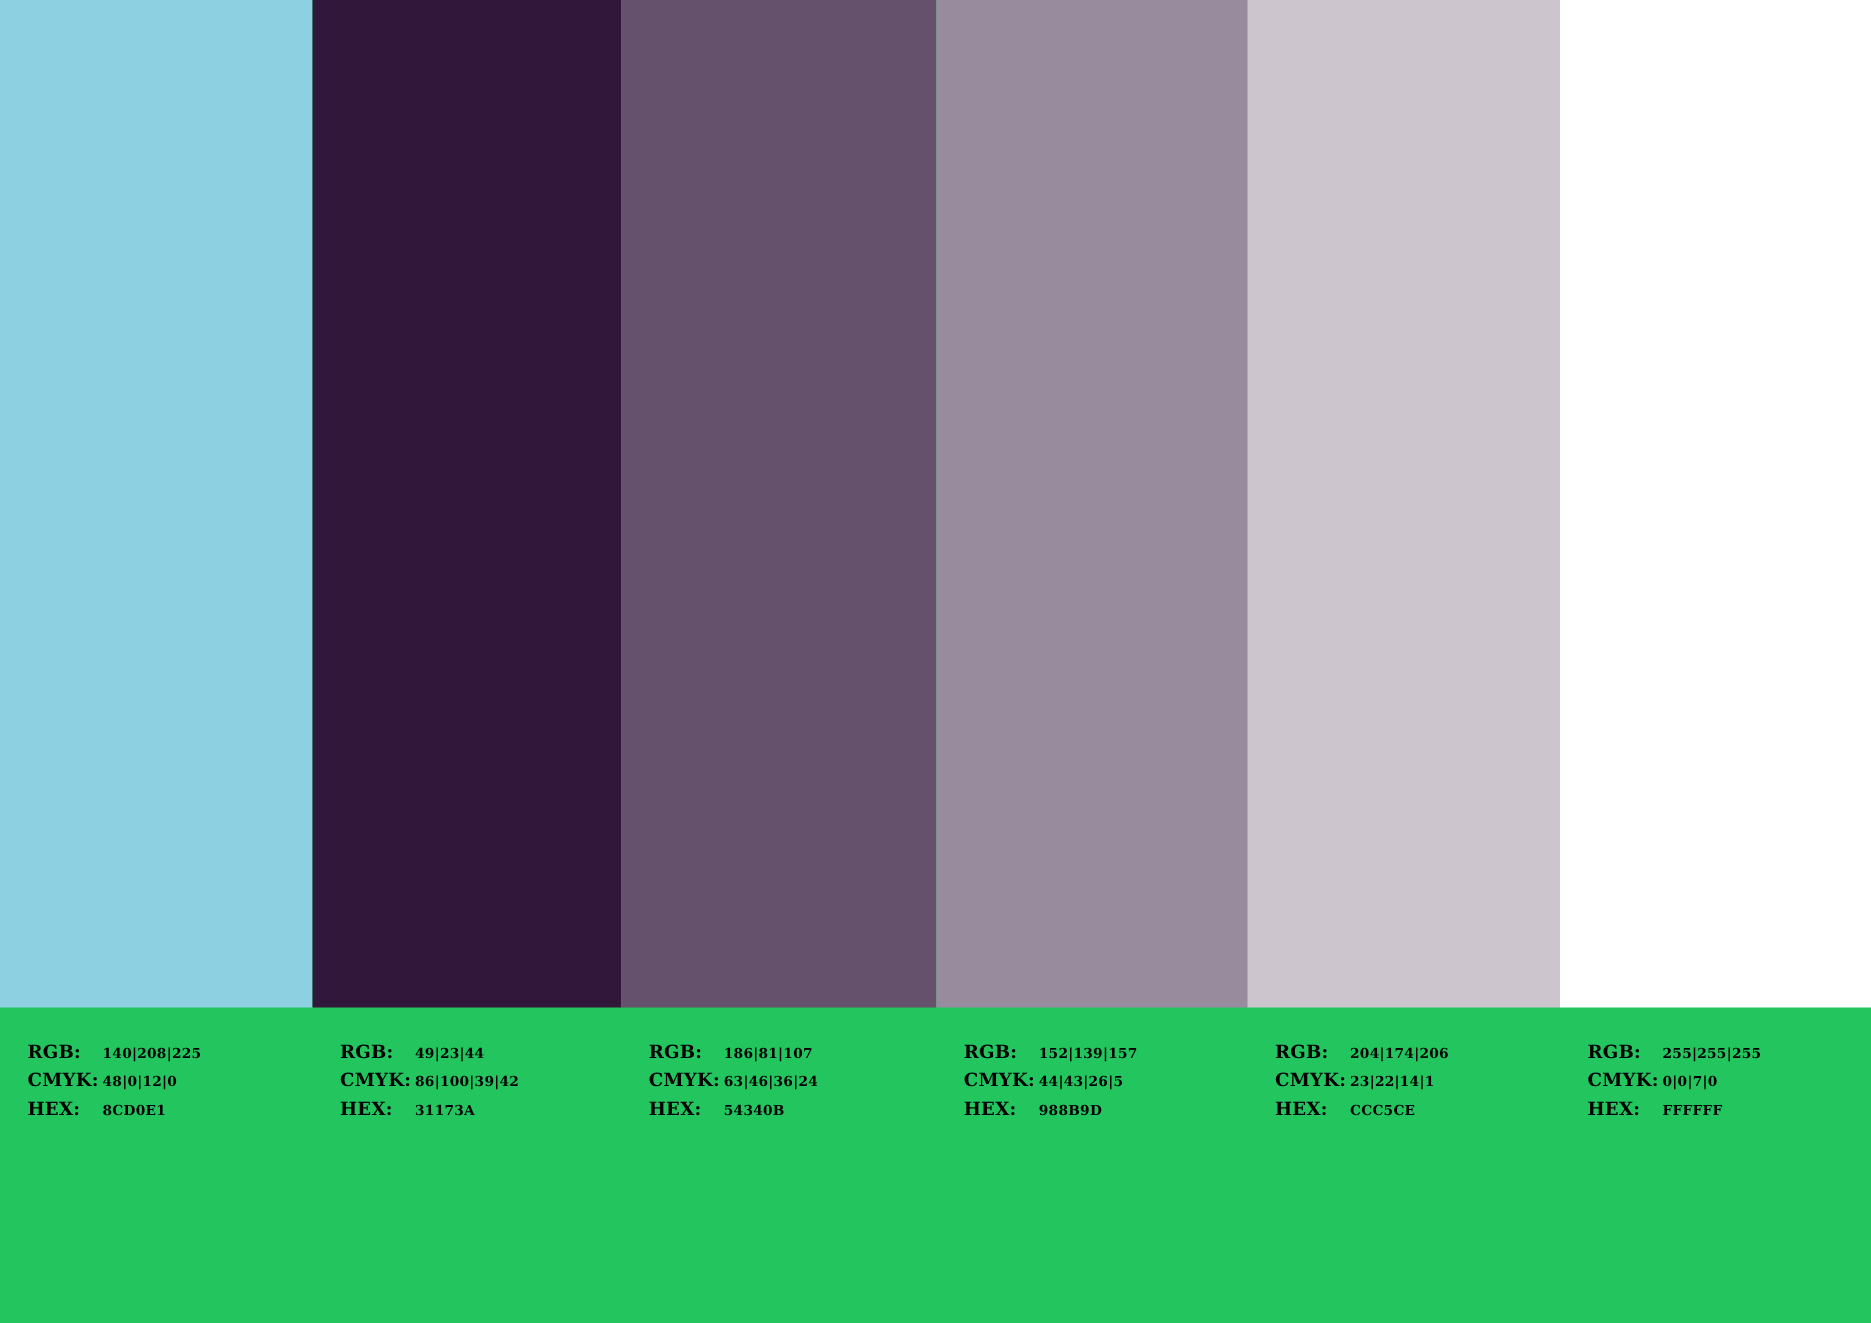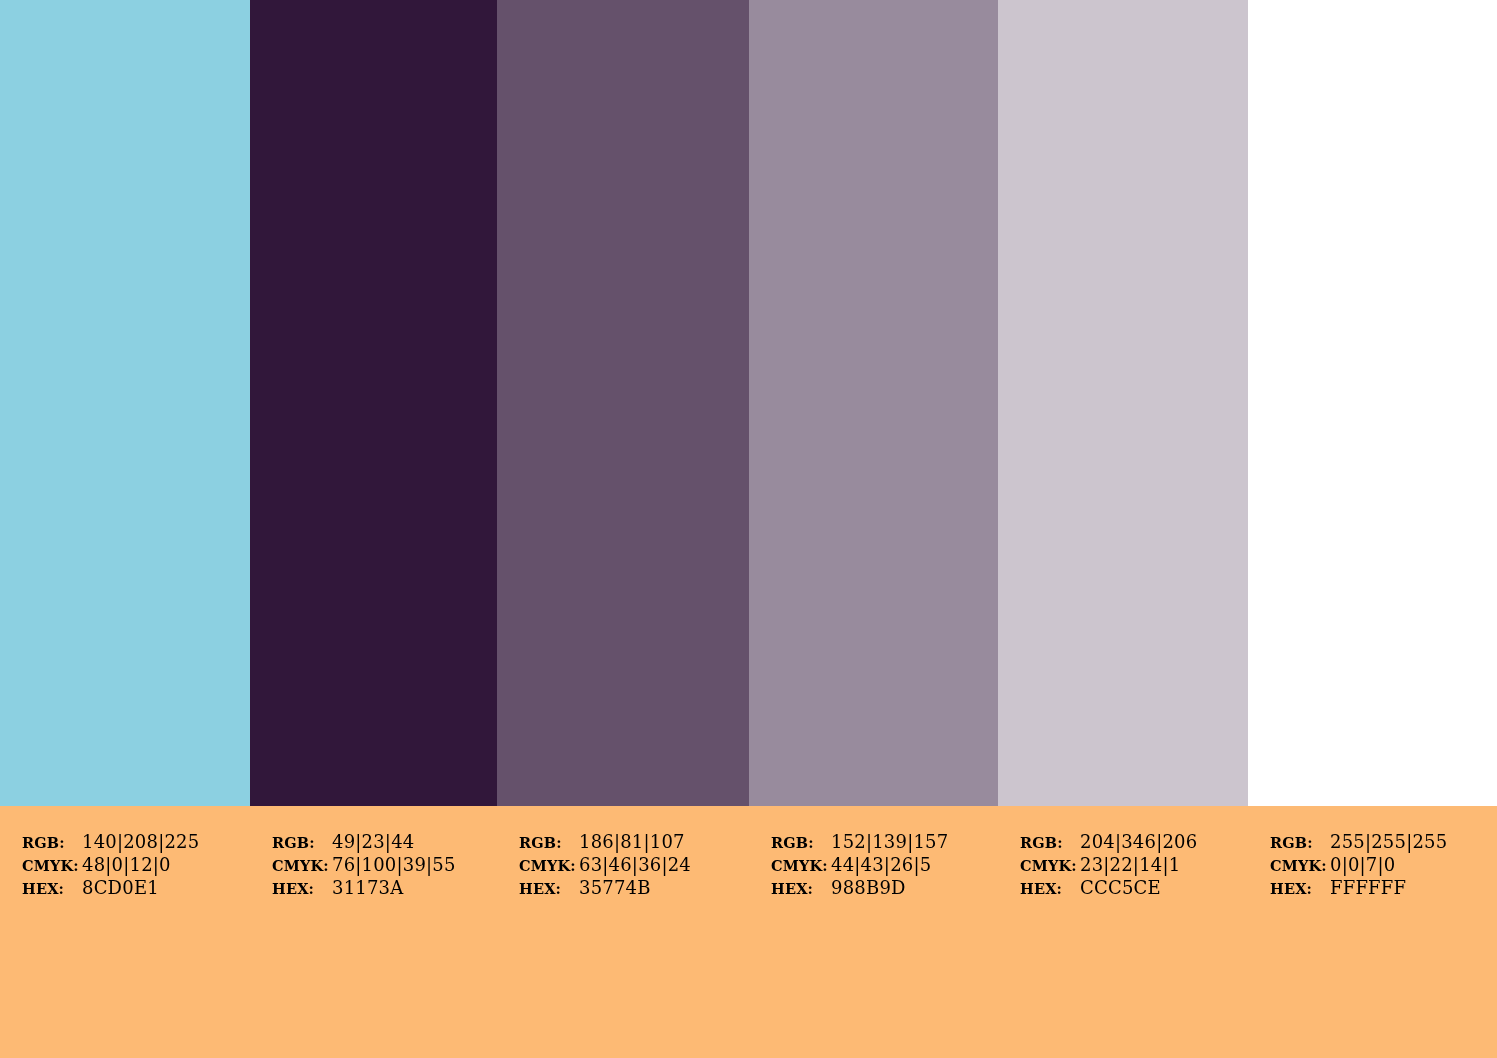--- a/index.html
+++ b/index.html
@@ -12,21 +12,21 @@
     width: 1497px;
     height: 1058px;
     overflow: hidden;
     font-family: "DejaVu Serif", "Liberation Serif", serif;
   }
 
   #palette-root {
     position: relative;
     width: 1497px;
     height: 1058px;
-    background: #fdba74;
+    background: #22c55e;
   }
 
   
   #swatch-strip {
     position: absolute;
     left: 0;
     top: 0;
     width: 1497px;
     height: 806px;
     display: flex;
@@ -64,22 +64,22 @@
   .info-label {
     display: inline-block;
     width: 60px;
     font-size: 14.5px;
     font-weight: bold;
     color: #000000;
     letter-spacing: 0.2px;
   }
   .info-value {
     display: inline-block;
-    font-size: 18px;
-    font-weight: normal;
+    font-size: 11px;
+    font-weight: bold;
     color: #000000;
     letter-spacing: 0.2px;
   }
 </style>
 </head>
 <body>
 
 <div id="palette-root">
 
   <div id="swatch-strip">
@@ -106,59 +106,59 @@
           <span class="info-value">8CD0E1</span>
         </div>
       </div>
       <div class="info-block" style="width: 247px;">
         <div class="info-line">
           <span class="info-label">RGB:</span>
           <span class="info-value">49|23|44</span>
         </div>
         <div class="info-line">
           <span class="info-label">CMYK:</span>
-          <span class="info-value">76|100|39|55</span>
+          <span class="info-value">86|100|39|42</span>
         </div>
         <div class="info-line">
           <span class="info-label">HEX:</span>
           <span class="info-value">31173A</span>
         </div>
       </div>
       <div class="info-block" style="width: 252px;">
         <div class="info-line">
           <span class="info-label">RGB:</span>
           <span class="info-value">186|81|107</span>
         </div>
         <div class="info-line">
           <span class="info-label">CMYK:</span>
           <span class="info-value">63|46|36|24</span>
         </div>
         <div class="info-line">
           <span class="info-label">HEX:</span>
-          <span class="info-value">35774B</span>
+          <span class="info-value">54340B</span>
         </div>
       </div>
       <div class="info-block" style="width: 249px;">
         <div class="info-line">
           <span class="info-label">RGB:</span>
           <span class="info-value">152|139|157</span>
         </div>
         <div class="info-line">
           <span class="info-label">CMYK:</span>
           <span class="info-value">44|43|26|5</span>
         </div>
         <div class="info-line">
           <span class="info-label">HEX:</span>
           <span class="info-value">988B9D</span>
         </div>
       </div>
       <div class="info-block" style="width: 250px;">
         <div class="info-line">
           <span class="info-label">RGB:</span>
-          <span class="info-value">204|346|206</span>
+          <span class="info-value">204|174|206</span>
         </div>
         <div class="info-line">
           <span class="info-label">CMYK:</span>
           <span class="info-value">23|22|14|1</span>
         </div>
         <div class="info-line">
           <span class="info-label">HEX:</span>
           <span class="info-value">CCC5CE</span>
         </div>
       </div>

